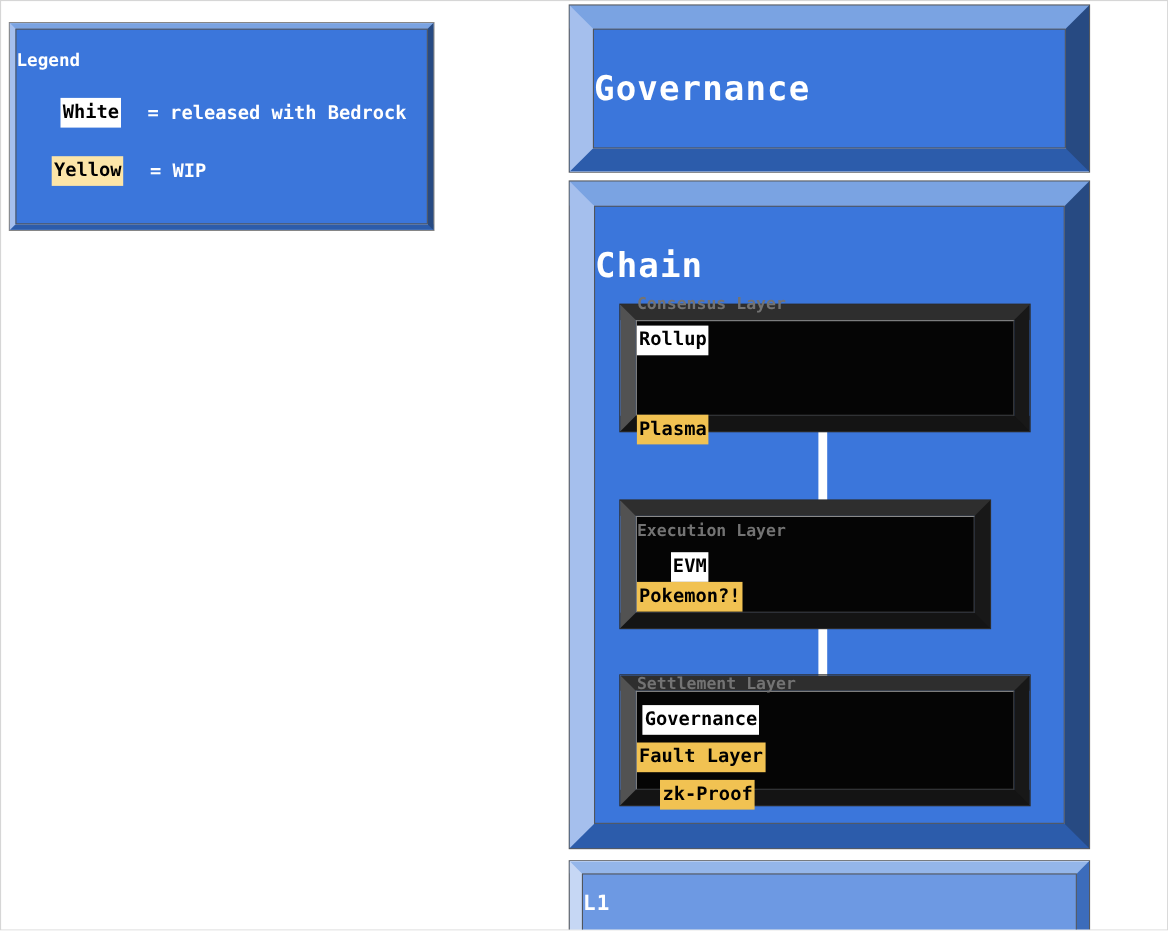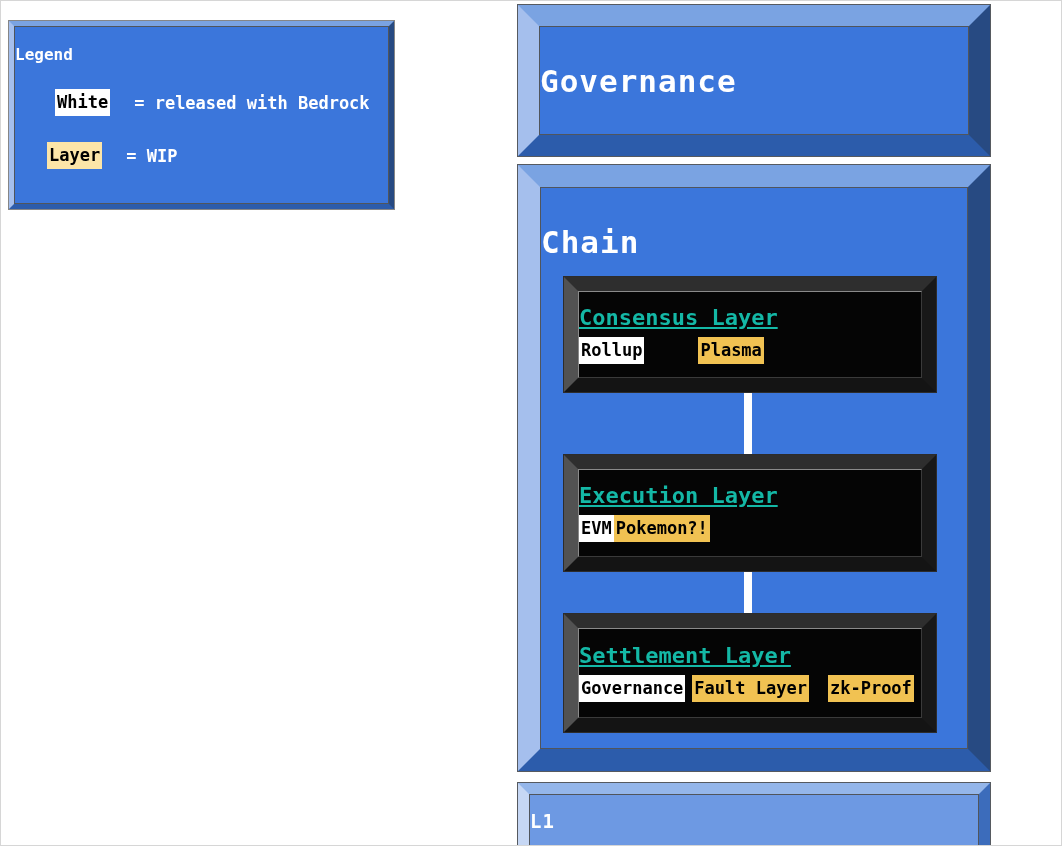--- a/index.html
+++ b/index.html
@@ -36,38 +36,38 @@
     display:flex;flex-direction:column;
     align-items:flex-start;justify-content:center;
   }
   .black-bevel .face{border-color:#8a8a8a #3a3a3a #3a3a3a #8a8a8a;}
   
   .big-title{
     color:#ffffff;font-weight:bold;font-size:31px;line-height:36px;
     letter-spacing:1px;white-space:nowrap;
   }
   .layer-title{
-    color:#14b8a6;font-weight:bold;font-size:22px;line-height:23px;white-space:nowrap;text-decoration:underline;
+    color:#737373;font-weight:bold;font-size:15px;line-height:23px;white-space:nowrap;
   }
   .legend-title{
     color:#ffffff;font-weight:bold;font-size:16px;line-height:20px;margin-top:18px;
   }
   .legend-row{
     display:flex;align-items:center;align-self:flex-start;
     margin-left:40px;margin-top:24px;
   }
   .legend-desc{
     color:#ffffff;font-weight:bold;font-size:17px;margin-left:24px;white-space:nowrap;
   }
   .chip{
     font-weight:bold;font-size:17px;line-height:21px;
     color:#000000;padding:3px 2px;white-space:nowrap;
   }
   .chip-row{
-    display:flex;align-items:center;margin-top:8px;
+    display:flex;align-items:center;margin-top:8px;flex-direction:column;
   }
   
   .connector{
     position:absolute;width:8px;background:#ffffff;
   }
   
   .chain-face{justify-content:flex-start;}
   .chain-title{margin-top:36px;}
 </style>
 </head>
@@ -76,21 +76,21 @@
 <div class="page">
 
   <div class="box3d blue-bevel" style="left:8px;top:20px;width:385px;height:188px;border-width:5px;box-shadow:0 0 0 1px #868686;">
     <div class="face" style="justify-content: flex-start; background-color: rgb(59, 118, 219);">
       <div class="legend-title">Legend</div>
       <div class="legend-row">
         <span class="chip" style="background-color: rgb(255, 255, 255);">White</span>
         <span class="legend-desc">= released with Bedrock</span>
       </div>
       <div class="legend-row" style="margin-left:32px;margin-top:26px;">
-        <span class="chip" style="background-color: rgb(252, 229, 168);">Layer</span>
+        <span class="chip" style="background-color: rgb(252, 229, 168);">Yellow</span>
         <span class="legend-desc">= WIP</span>
       </div>
     </div>
   </div>
 
   <div class="box3d blue-bevel" style="left:517px;top:4px;width:472px;height:151px;border-width:21px;">
     <div class="face" style="background-color: rgb(59, 118, 219);">
       <div class="big-title">Governance</div>
     </div>
   </div>
@@ -107,21 +107,21 @@
   <div class="box3d black-bevel" style="left:563px;top:276px;width:372px;height:115px;border-width:14px;">
     <div class="face" style="background-color: rgb(5, 5, 5);">
       <div class="layer-title">Consensus Layer</div>
       <div class="chip-row" style="gap:54px;">
         <span class="chip" style="background-color: rgb(255, 255, 255);">Rollup</span>
         <span class="chip" style="background-color: rgb(241, 194, 82);">Plasma</span>
       </div>
     </div>
   </div>
 
-  <div class="box3d black-bevel" style="left:563px;top:454px;width:372px;height:116px;border-width:14px;">
+  <div class="box3d black-bevel" style="left:563px;top:454px;width:336px;height:116px;border-width:14px;">
     <div class="face" style="background-color: rgb(5, 5, 5);">
       <div class="layer-title">Execution Layer</div>
       <div class="chip-row" style="">
         <span class="chip" style="background-color: rgb(255, 255, 255);">EVM</span>
         <span class="chip" style="background-color: rgb(241, 194, 82);">Pokemon?!</span>
       </div>
     </div>
   </div>
 
   <div class="box3d black-bevel" style="left:563px;top:613px;width:372px;height:118px;border-width:14px;">

